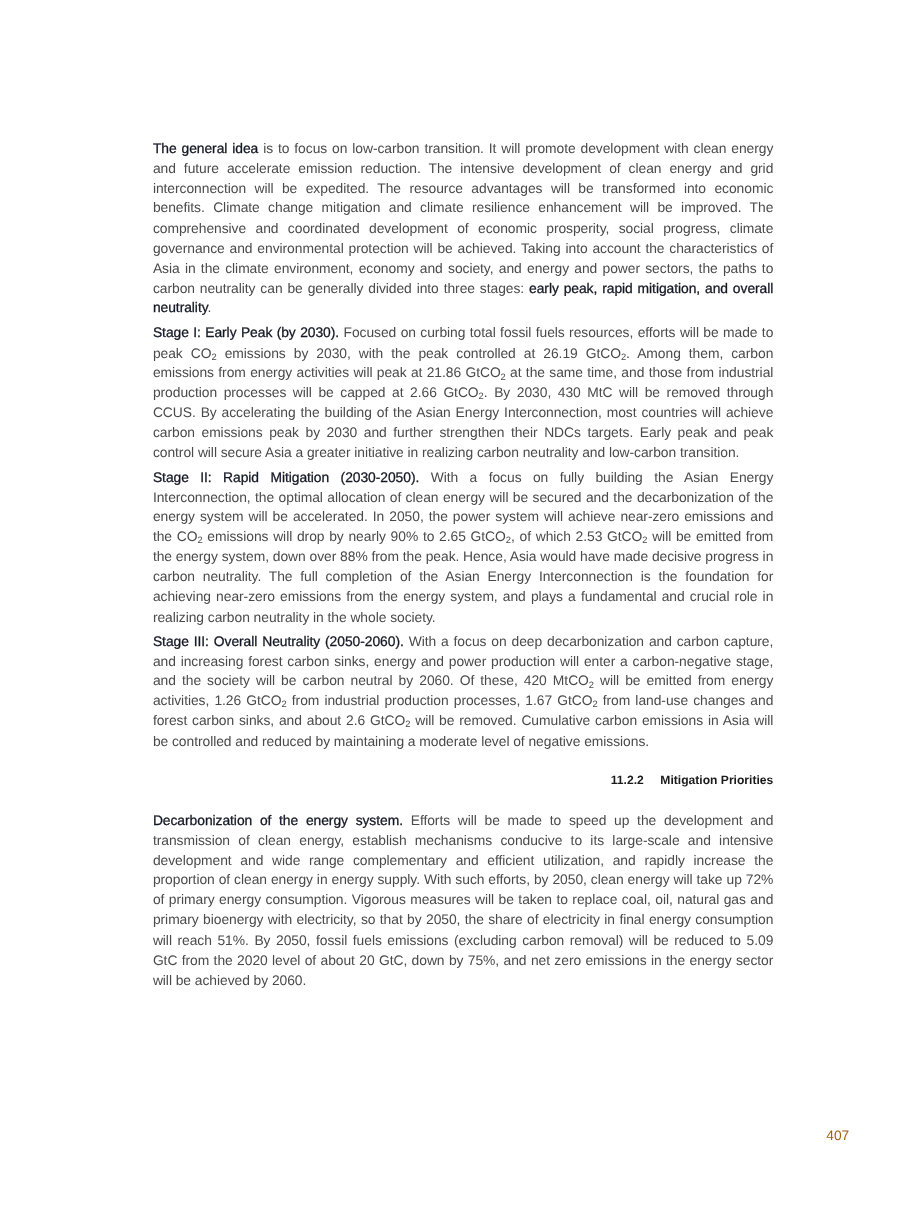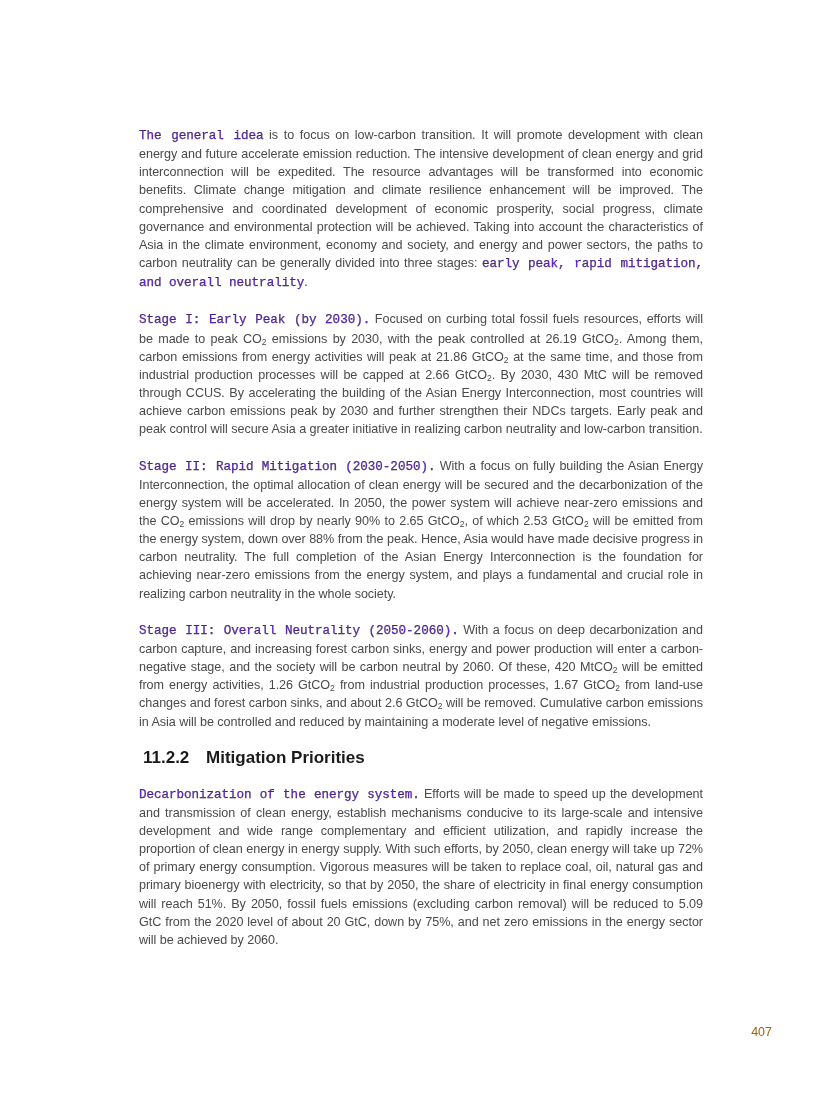--- a/index.html
+++ b/index.html
@@ -21,40 +21,40 @@
       top: 126px;
       width: 564px;
     }
     .para {
       font-size: 12.6px;
       line-height: 18.15px;
       text-align: justify;
       margin: 0;
       letter-spacing: -0.05px;
     }
-    .para + .para { margin-top: 18px; }
+    .para + .para { margin-top: 4px; }
     .para b, .lead {
       font-weight: normal;
-      color: #6d28d9;
-      font-family: Liberation Mono, monospace;
+      color: #0f172a;
       -webkit-text-stroke: 0.25px #1a1a1a;
     }
     .para sub {
       font-size: 8.5px;
       vertical-align: baseline;
       position: relative;
       top: 2px;
       line-height: 0;
     }
     .heading {
-      font-size: 17px;
+      font-size: 11px;
       font-weight: bold;
       color: #1a1a1a;
-      margin: 18px 0 18px 4px;
+      margin: 18px 0 18px 16px;
       line-height: 18px;
+      text-align: right;
     }
     .heading .num { margin-right: 12px; }
     .page-number {
       position: absolute;
       right: 44px;
       top: 1025px;
       font-size: 12.5px;
       color: #a16207;
     }
   </style>

